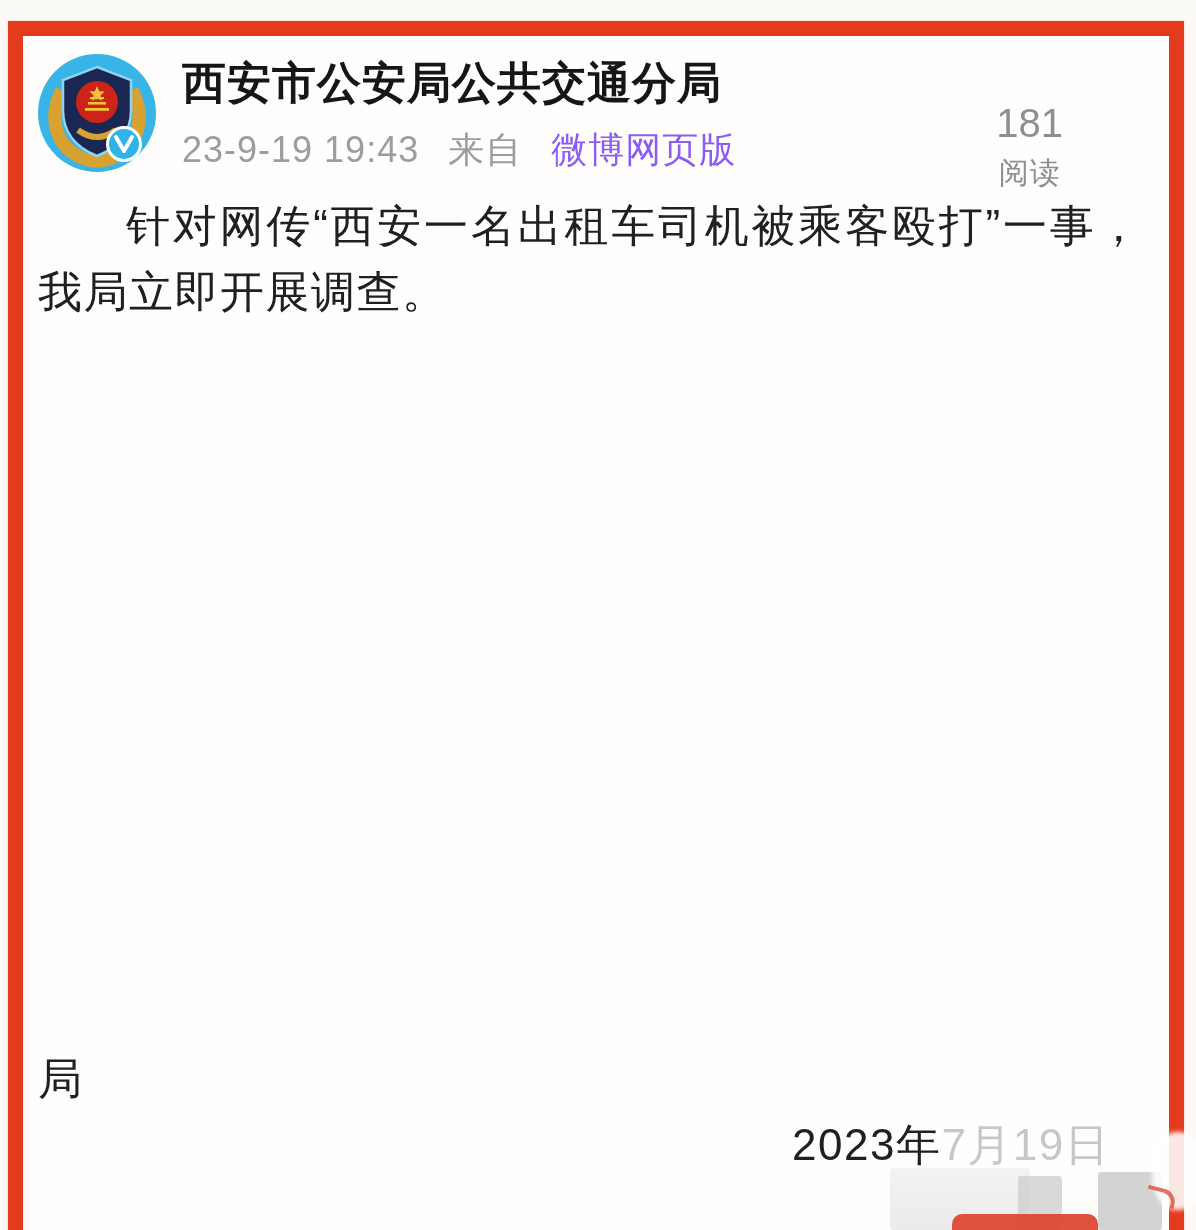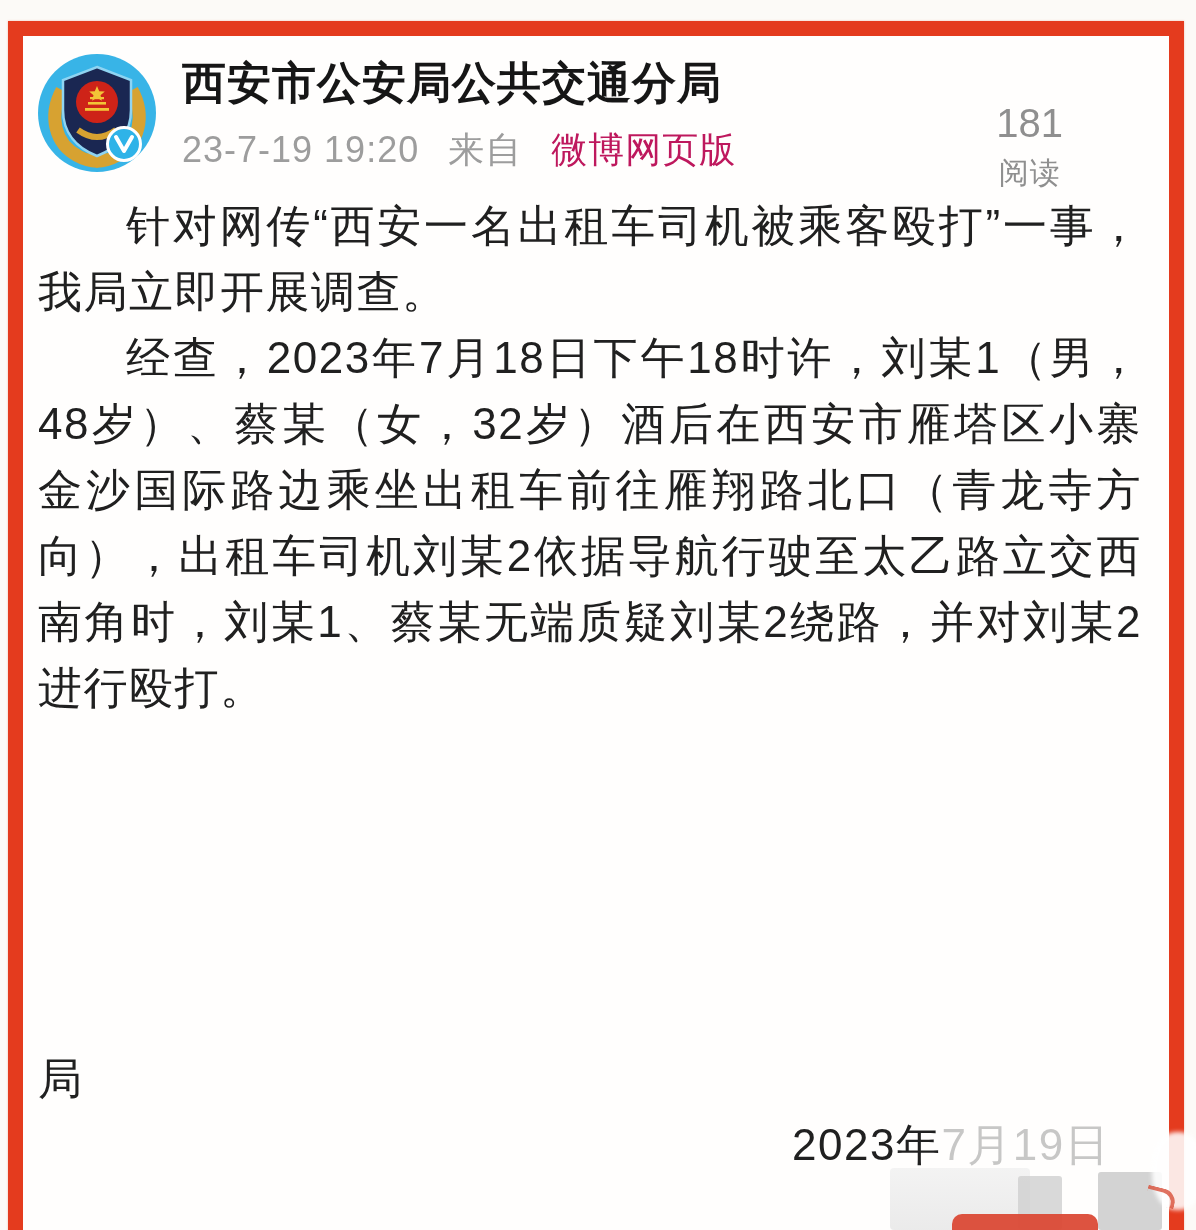--- a/index.html
+++ b/index.html
@@ -34,21 +34,21 @@
     display:flex; align-items:center; justify-content:center;
     box-sizing:content-box;
   }
   .header-text { margin-left:26px; padding-top:2px; }
   .account-name {
     font-size:44px; font-weight:700; color:#161616;
     letter-spacing:1px; line-height:54px; cursor:pointer;
   }
   .meta-row { margin-top:16px; font-size:36px; color:#9d9d9d; letter-spacing:1px; }
   .meta-row .src { margin-left:18px; }
-  .meta-row .src-link { color:#be185d; text-decoration:none; cursor:pointer; }
+  .meta-row .src-link { color:#8b5cf6; text-decoration:none; cursor:pointer; }
   .reads {
     position:absolute; top:48px; right:78px;
     text-align:center; color:#8f8f8f; line-height:1.05;
   }
   .reads .num { font-size:40px; }
   .reads .lbl { font-size:30px; margin-top:13px; letter-spacing:1px; }
 
   
   .body-text { margin-top:18px; width:1104px; }
   .body-text p {
@@ -108,34 +108,33 @@
           </svg>
           <span class="v-badge">
             <svg width="22" height="20" viewBox="0 0 22 20" aria-hidden="true">
               <polyline points="3,3 11,17 19,3" fill="none" stroke="#ffffff" stroke-width="4" stroke-linecap="round" stroke-linejoin="round"></polyline>
             </svg>
           </span>
         </div>
         <div class="header-text">
           <div class="account-name">西安市公安局公共交通分局</div>
           <div class="meta-row">
-            <span>23-7-19 19:20</span>
+            <span>23-9-19 19:43</span>
             <span class="src">来自</span>
             <span class="src src-link">微博网页版</span>
           </div>
         </div>
         <div class="reads">
           <div class="num">181</div>
           <div class="lbl">阅读</div>
         </div>
       </div>
 
       <div class="body-text">
         <p class="indent">针对网传“西安一名出租车司机被乘客殴打”一事，我局立即开展调查。</p>
-        <p class="indent">经查，2023年7月18日下午18时许，刘某1（男，48岁）、蔡某（女，32岁）酒后在西安市雁塔区小寨金沙国际路边乘坐出租车前往雁翔路北口（青龙寺方向），出租车司机刘某2依据导航行驶至太乙路立交西南角时，刘某1、蔡某无端质疑刘某2绕路，并对刘某2进行殴打。</p>
       </div>
 
     </div>
   </div>
 
   <div class="signature">
     <p class="sig-line2">局</p>
     <p class="date-line"><span>2023年</span><span class="faded">7月19日</span></p>
   </div>
 

